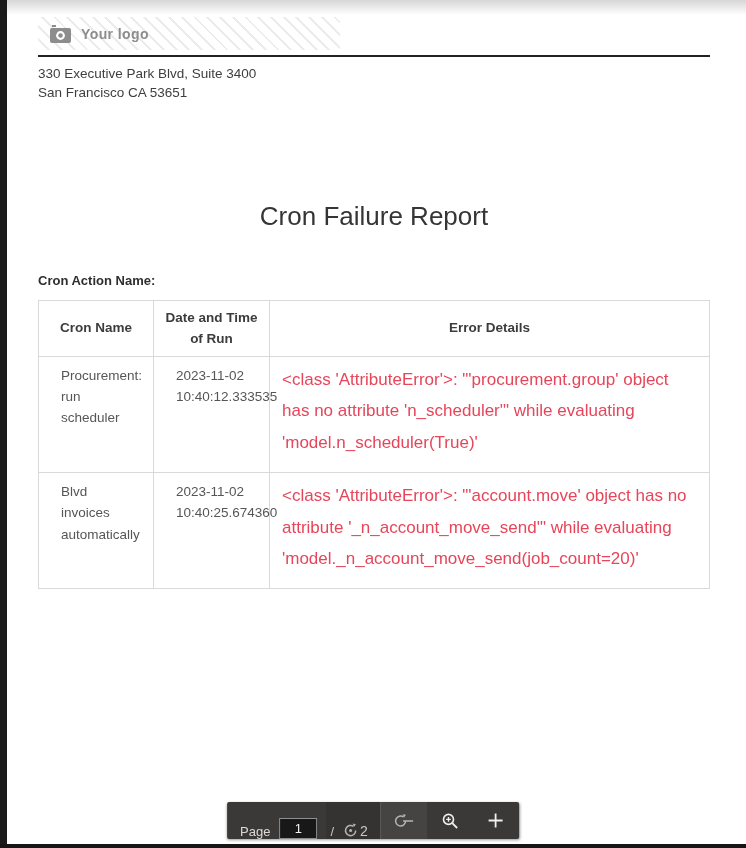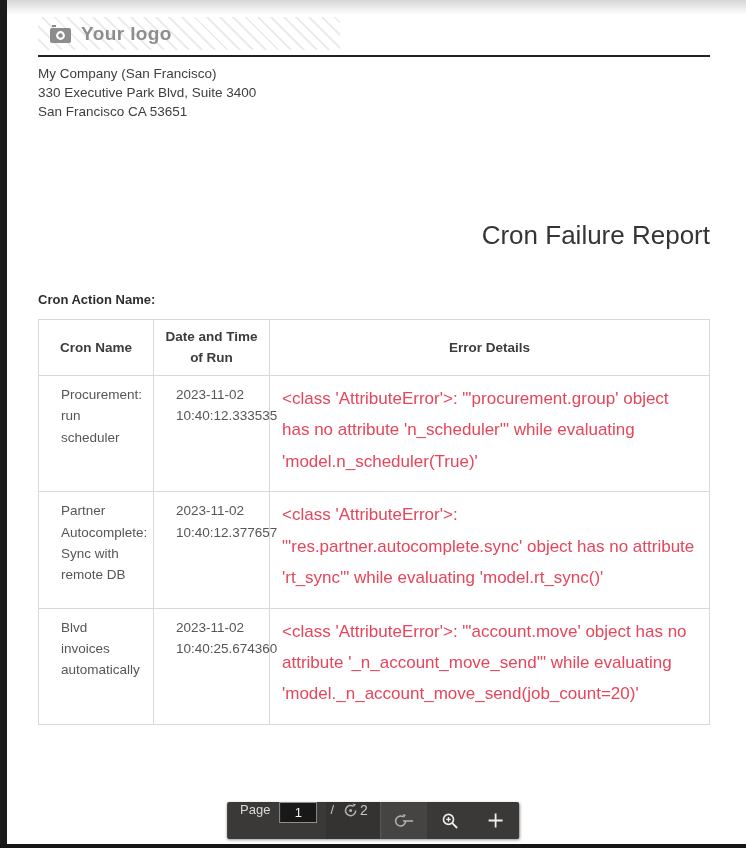--- a/index.html
+++ b/index.html
@@ -20,28 +20,28 @@
     background:linear-gradient(#d6d6d6,rgba(255,255,255,0));z-index:4;pointer-events:none;}
 
   .page-content{position:absolute;left:38px;top:0;width:672px;}
 
   
   .logo-box{
     margin-top:17px;height:33px;width:302px;
     display:flex;align-items:center;gap:9px;padding-left:11px;
     background:repeating-linear-gradient(45deg,#ffffff 0 7px,#ececec 7px 9px);
   }
-  .logo-text{font-size:19px;font-weight:700;color:#8d8d8d;letter-spacing:.4px;}
+  .logo-text{font-size:14px;font-weight:700;color:#8d8d8d;letter-spacing:.4px;}
   .camera-icon{flex:0 0 auto;display:block;}
 
   .header-rule{margin-top:5px;border-bottom:2px solid #222222;width:100%;}
 
   .address{margin-top:7px;font-size:13.5px;line-height:1.42;color:#3e3e3e;}
 
-  .report-title{margin-top:99px;text-align:right;font-size:26px;font-weight:400;color:#353535;}
+  .report-title{margin-top:99px;text-align:center;font-size:26px;font-weight:400;color:#353535;}
 
   .section-label{margin-top:41px;font-size:13px;font-weight:700;color:#2e2e2e;}
 
   table.cron-table{margin-top:12px;width:100%;border-collapse:collapse;table-layout:fixed;}
   .cron-table th,.cron-table td{border:1px solid #d9d9d9;}
   .cron-table th{
     padding:7px 8px;font-size:13.5px;font-weight:700;color:#3c3c3c;
     text-align:center;line-height:1.5;vertical-align:middle;
   }
   .cron-table td{padding:8px 22px 14px;font-size:13.5px;color:#565656;line-height:1.58;vertical-align:top;}
@@ -49,21 +49,21 @@
     color:var(--error-color);font-size:17px;line-height:1.85;padding:7px 12px 14px;
   }
 
   
   .toolbar{
     position:absolute;left:50%;bottom:9px;transform:translateX(-50%);
     height:37px;background:var(--toolbar-bg);border-radius:2px;
     display:flex;align-items:stretch;color:#dcdad8;font-size:13px;z-index:10;
     box-shadow:0 1px 3px rgba(0,0,0,.4);
   }
-  .tb-group{display:flex;align-items:flex-start;}
+  .tb-group{display:flex;align-items:flex-end;}
   .g-page{padding:0 9px 0 13px;gap:9px;}
   .page-input{
     width:38px;height:21px;background:#181818;border:1px solid #8f8f8f;
     color:#f1f1f1;text-align:center;font-size:13px;font-family:inherit;
   }
   .g-total{padding:0 12px 0 4px;gap:5px;background:rgba(0,0,0,.10);}
   .slash{color:#c7c5c3;margin-right:3px;}
   .total-pages{color:#c9c7c5;font-size:14px;margin-left:-4px;}
   .tb-divider{width:1px;background:#5d5b59;}
   .tb-btn{width:46px;justify-content:center;cursor:pointer;border:none;background:transparent;display:flex;align-items:center;}
@@ -84,21 +84,20 @@
       <rect x="1" y="4" width="21" height="15" rx="2" fill="#8d8d8d"></rect>
       <circle cx="11.5" cy="11.5" r="4.4" fill="#ffffff"></circle>
       <circle cx="11.5" cy="11.5" r="2.3" fill="#8d8d8d"></circle>
     </svg>
     <span class="logo-text">Your logo</span>
   </div>
 
   <div class="header-rule"></div>
 
   <div class="address">
-    <div>My Company (San Francisco)</div>
     <div>330 Executive Park Blvd, Suite 3400</div>
     <div>San Francisco CA 53651</div>
   </div>
 
   <h1 class="report-title">Cron Failure Report</h1>
 
   <div class="section-label">Cron Action Name:</div>
 
   <table class="cron-table">
     <colgroup>
@@ -111,25 +110,20 @@
         <th>Cron Name</th>
         <th>Date and Time of Run</th>
         <th>Error Details</th>
       </tr>
     </thead>
     <tbody>
       <tr>
         <td>Procurement: run scheduler</td>
         <td>2023-11-02 10:40:12.333535</td>
         <td class="error-cell">&lt;class 'AttributeError'&gt;: "'procurement.group' object has no attribute 'n_scheduler'" while evaluating 'model.n_scheduler(True)'</td>
-      </tr>
-      <tr>
-        <td>Partner Autocomplete: Sync with remote DB</td>
-        <td>2023-11-02 10:40:12.377657</td>
-        <td class="error-cell">&lt;class 'AttributeError'&gt;: "'res.partner.autocomplete.sync' object has no attribute 'rt_sync'" while evaluating 'model.rt_sync()'</td>
       </tr>
       <tr>
         <td>Blvd invoices automatically</td>
         <td>2023-11-02 10:40:25.674360</td>
         <td class="error-cell">&lt;class 'AttributeError'&gt;: "'account.move' object has no attribute '_n_account_move_send'" while evaluating 'model._n_account_move_send(job_count=20)'</td>
       </tr>
     </tbody>
   </table>
 </div>
 

